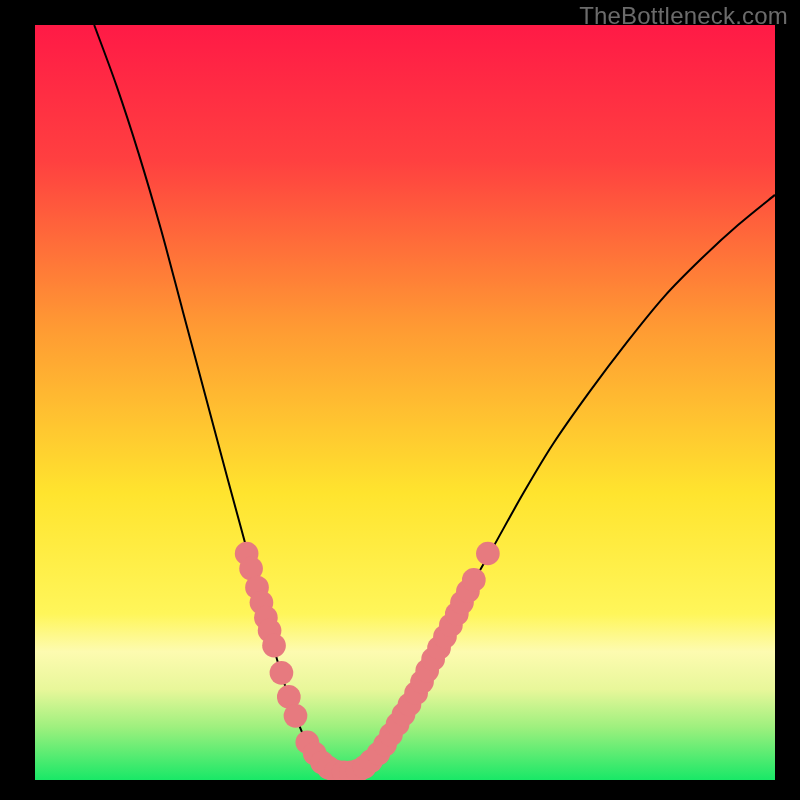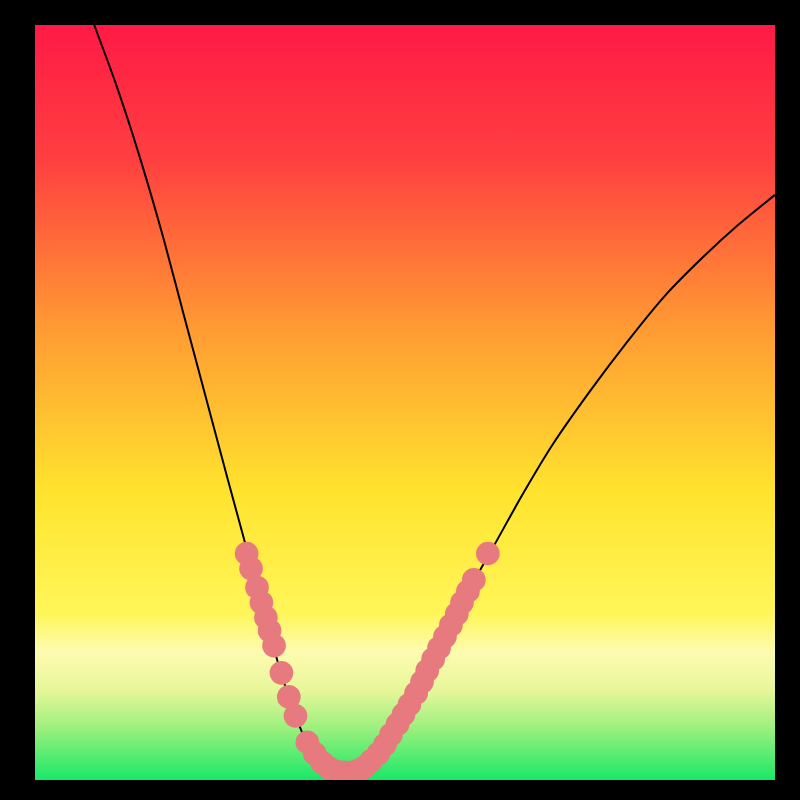--- a/index.html
+++ b/index.html
@@ -33,20 +33,21 @@
     font-weight: 400;
     letter-spacing: 0.2px;
     user-select: none;
   }
   svg { display: block; }
 </style>
 </head>
 <body>
 
 <div class="frame">
+  <div class="watermark">TheBottleneck.com</div>
   <div class="plot">
     <svg id="chart-svg" width="740" height="755" viewBox="0 0 740 755">
       <defs>
         <linearGradient id="bg-grad" x1="0" y1="0" x2="0" y2="1">
             <stop offset="0%" stop-color="#ff1a46"></stop>
             <stop offset="18%" stop-color="#ff4040"></stop>
             <stop offset="40%" stop-color="#ff9a33"></stop>
             <stop offset="62%" stop-color="#ffe42e"></stop>
             <stop offset="78%" stop-color="#fff65a"></stop>
             <stop offset="83%" stop-color="#fdfbb0"></stop>

